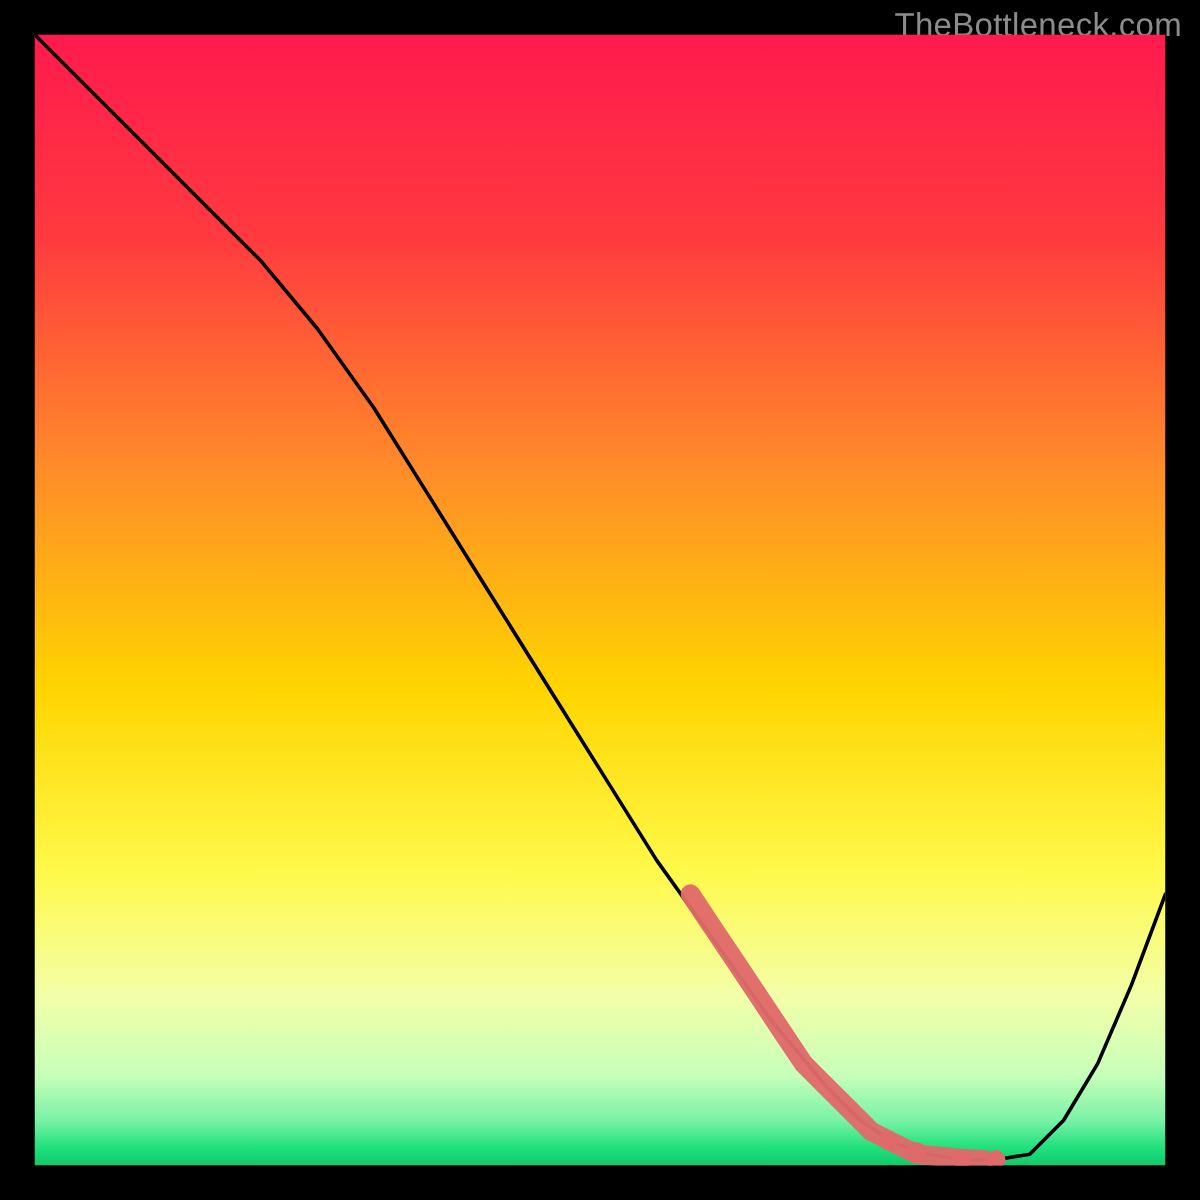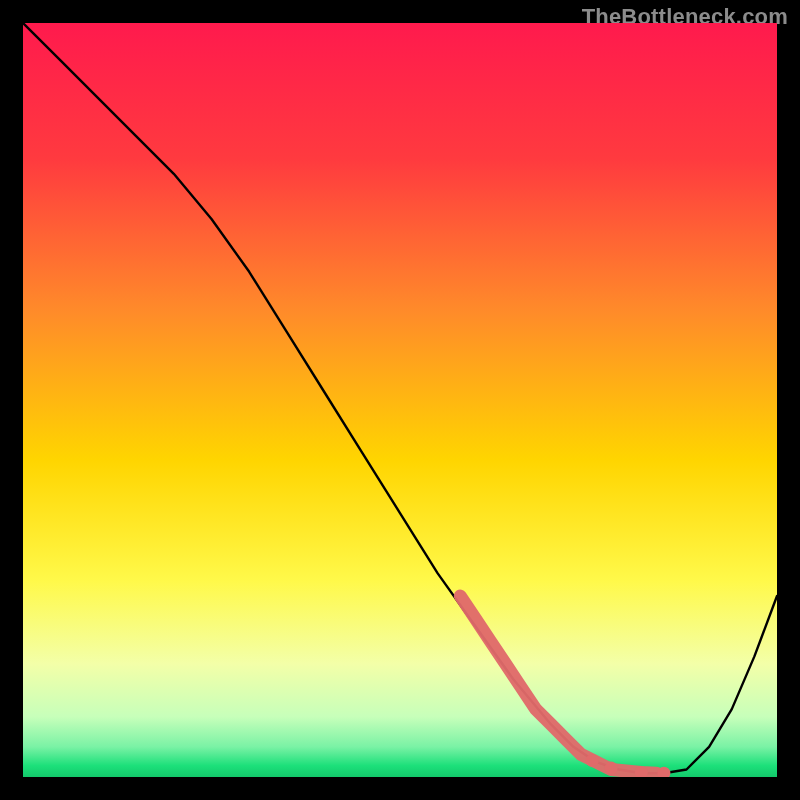--- a/index.html
+++ b/index.html
@@ -18,21 +18,21 @@
     width: 800px;
     height: 800px;
     background: #000;
   }
   .watermark {
     position: absolute;
     top: 4px;
     right: 12px;
     color: #8c8c8c;
     font-size: 22px;
-    font-weight: 700;
+    font-weight: 400;
     letter-spacing: 0.2px;
     user-select: none;
   }
   .plot-wrap {
     position: absolute;
     left: 23px;
     top: 23px;
     width: 754px;
     height: 754px;
   }

